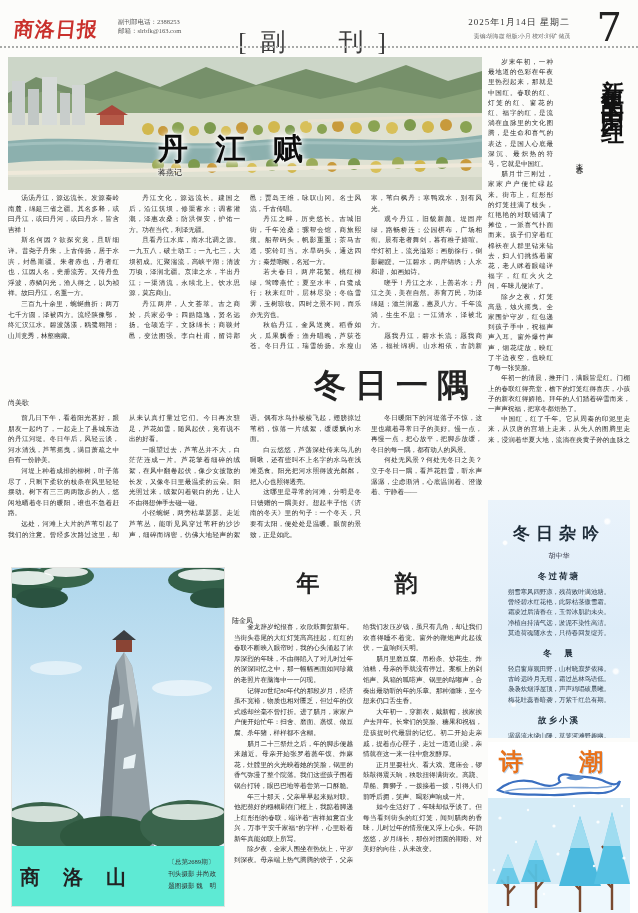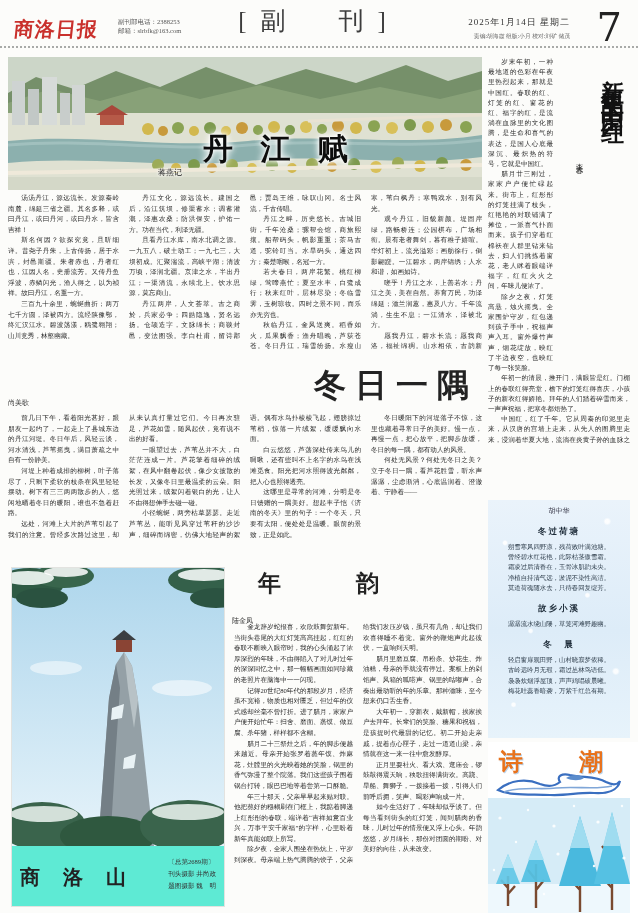--- a/index.html
+++ b/index.html
@@ -3,36 +3,36 @@
 <meta charset="utf-8">
 <style>
   html,body{margin:0;padding:0;background:#e9e9e7;}
   .page{position:relative;width:638px;height:913px;background:#fcfcfa;margin:0 auto;overflow:hidden;
         font-family:"Liberation Serif","DejaVu Serif",serif;color:#222;}
   
   .masthead{position:absolute;left:14px;top:16px;width:92px;height:26px;color:#c9302c;
             font-weight:700;font-size:20px;letter-spacing:1px;transform:skewX(-6deg);
             font-family:"DejaVu Serif",serif;}
   .contact{position:absolute;left:118px;top:17px;font-size:6.5px;line-height:9px;color:#555;}
-  .section-title{position:absolute;left:0;top:4px;width:638px;text-align:center;
+  .section-title{position:absolute;left:0;top:25px;width:638px;text-align:center;
                  font-size:25px;letter-spacing:14px;color:#3c3c3c;font-weight:400;}
   .dateblock{position:absolute;right:68px;top:16px;text-align:right;}
   .dateblock .d1{font-size:9px;color:#333;letter-spacing:1px;}
   .dateblock .d2{font-size:5.8px;color:#666;margin-top:3px;}
   .pageno{position:absolute;right:16px;top:4px;font-size:40px;color:#222;
           font-family:"DejaVu Serif",serif;font-weight:400;}
   .hdr-rule{position:absolute;left:0;top:46px;width:638px;border-top:2px dotted #a8aaa8;}
   
   .cols{column-gap:10px;font-size:6.6px;line-height:10.6px;text-align:justify;color:#2b2b2b;}
   .cols p{margin:0;text-indent:2em;}
   .byline{text-align:left;font-size:7px;color:#333;}
   
   .banner{position:absolute;left:8px;top:57px;width:474px;height:133px;overflow:hidden;}
   .banner svg{display:block;}
-  .banner-title{position:absolute;left:150px;top:72px;width:200px;text-align:right;
+  .banner-title{position:absolute;left:150px;top:72px;width:200px;text-align:left;
     font-size:30px;font-weight:700;letter-spacing:10px;color:#0c0c0c;
     text-shadow:0 0 3px #fff,0 0 6px #fff,0 0 9px #fff;}
   .banner-author{position:absolute;left:150px;top:110px;width:200px;text-align:left;
     font-size:8px;color:#222;text-shadow:0 0 3px #fff,0 0 5px #fff;}
   .danjiang-body{position:absolute;left:8px;top:193px;width:474px;height:168px;
     column-count:4;overflow:hidden;}
   
   .wc-title{position:absolute;left:4px;top:364px;width:474px;text-align:right;
     font-size:32px;font-weight:700;letter-spacing:9px;}
   .wc-author{position:absolute;left:8px;top:398px;width:474px;}
@@ -72,21 +72,21 @@
   .wave{position:absolute;left:8px;top:30px;}
   .trees{position:absolute;left:0;top:56px;}
   
   .mtn-card{position:absolute;left:12px;top:568px;width:212px;height:338px;background:#5eead4;
     box-shadow:0 0 0 1px #e3e3e0;}
   .mtn-photo{position:absolute;left:0;top:0;width:212px;height:278px;overflow:hidden;}
   .mtn-title{position:absolute;left:8px;top:296px;font-size:20px;font-weight:700;letter-spacing:9px;}
   .mtn-credits{position:absolute;right:8px;top:288px;text-align:left;font-size:6.6px;
     line-height:12px;color:#333;}
   
-  .ny-title{position:absolute;left:232px;top:568px;width:250px;
+  .ny-title{position:absolute;left:232px;top:568px;width:250px;text-align:center;
     font-size:23px;font-weight:700;letter-spacing:26px;text-indent:26px;}
   .ny-author{position:absolute;left:232px;top:616px;width:250px;}
   .ny-body{position:absolute;left:234px;top:622px;width:248px;height:288px;
     column-count:2;overflow:hidden;}
 </style>
 </head>
 <body>
 
 <div class="page">
 
@@ -207,49 +207,50 @@
 
     <p>岁末年初，一种最地道的色彩在年夜里热烈起来，那就是中国红。春联的红、灯笼的红、窗花的红、福字的红，是流淌在血脉里的文化图腾，是生命和喜气的表达，是国人心底最深沉、最炽热的符号，它就是中国红。</p>
         <p>腊月廿三刚过，家家户户便忙碌起来。街市上，红彤彤的灯笼挂满了枝头，红艳艳的对联铺满了摊位，一派喜气扑面而来。孩子们穿着红棉袄在人群里钻来钻去，妇人们挑拣着窗花，老人眯着眼端详福字，红红火火之间，年味儿便浓了。</p>
         <p>除夕之夜，灯笼高悬，烛火摇曳。全家围炉守岁，红包递到孩子手中，祝福声声入耳。窗外爆竹声声，烟花绽放，映红了半边夜空，也映红了每一张笑脸。</p>
         <p>年初一的清晨，推开门，满眼皆是红。门楣上的春联红得亮堂，檐下的灯笼红得喜庆，小孩子的新衣红得娇艳。拜年的人们踏着碎雪而来，一声声祝福，把寒冬都焐热了。</p>
         <p>中国红，红了千年。它从周秦的印泥里走来，从汉唐的宫墙上走来，从先人的图腾里走来，浸润着华夏大地，流淌在炎黄子孙的血脉之中。它是太阳的颜色，是火焰的颜色，更是吉祥如意的颜色。</p>
       </div>
   </div>
 
   <div class="poems-box">
+    <div class="poems-title">冬日杂吟</div>
     <div class="poems-author">胡中华</div>
     <div>
 
     <div class="poem">
         <div class="poem-title">冬过荷塘</div>
         <div>
 
         <div class="poem-line">朔雪寒风四野凉，残荷败叶满池塘。</div>
             <div class="poem-line">曾经碧水红花艳，此际枯茎傲雪霜。</div>
             <div class="poem-line">霜凌过后清香在，玉骨冰肌韵未央。</div>
             <div class="poem-line">净植自持清气远，淤泥不染性高洁。</div>
             <div class="poem-line">莫道荷魂随水去，只待春回复绽芳。</div>
           </div>
       </div>
         <div class="poem">
-        <div class="poem-title">故乡小溪</div>
-        <div>
-
-        <div class="poem-line">潺潺流水绕山隈，草笼河滩野趣幽。</div>
-          </div>
-      </div>
-        <div class="poem">
         <div class="poem-title">冬　晨</div>
         <div>
 
         <div class="poem-line">轻启窗扉观田野，山村晓寂梦依稀。</div>
             <div class="poem-line">古岭远吟月无瑕，霜过丛林鸟语低。</div>
             <div class="poem-line">袅袅炊烟浮屋顶，声声鸡唱破晨曦。</div>
             <div class="poem-line">梅花吐蕊香暗袭，万紫千红总有期。</div>
+          </div>
+      </div>
+        <div class="poem">
+        <div class="poem-title">故乡小溪</div>
+        <div>
+
+        <div class="poem-line">潺潺流水绕山隈，草笼河滩野趣幽。</div>
           </div>
       </div>
       </div>
   </div>
 
   <div class="shichao">
     <div class="shichao-label">诗　潮</div>
     <svg class="wave" width="126" height="26" viewBox="0 0 126 26">
       <path d="M2,18 C14,8 30,6 44,12 C52,15 58,15 64,10 C60,4 66,1 74,3 C88,6 100,4 110,10 C118,14 122,12 124,9 C122,18 112,22 98,21 C84,20 70,24 54,23 C36,22 14,24 2,18 Z" fill="none" stroke="#3a6fc0" stroke-width="2.2"></path>
       <path d="M8,20 C24,14 44,18 60,16 C80,14 100,18 116,14" stroke="#7fa6d8" stroke-width="1.6" fill="none"></path>

